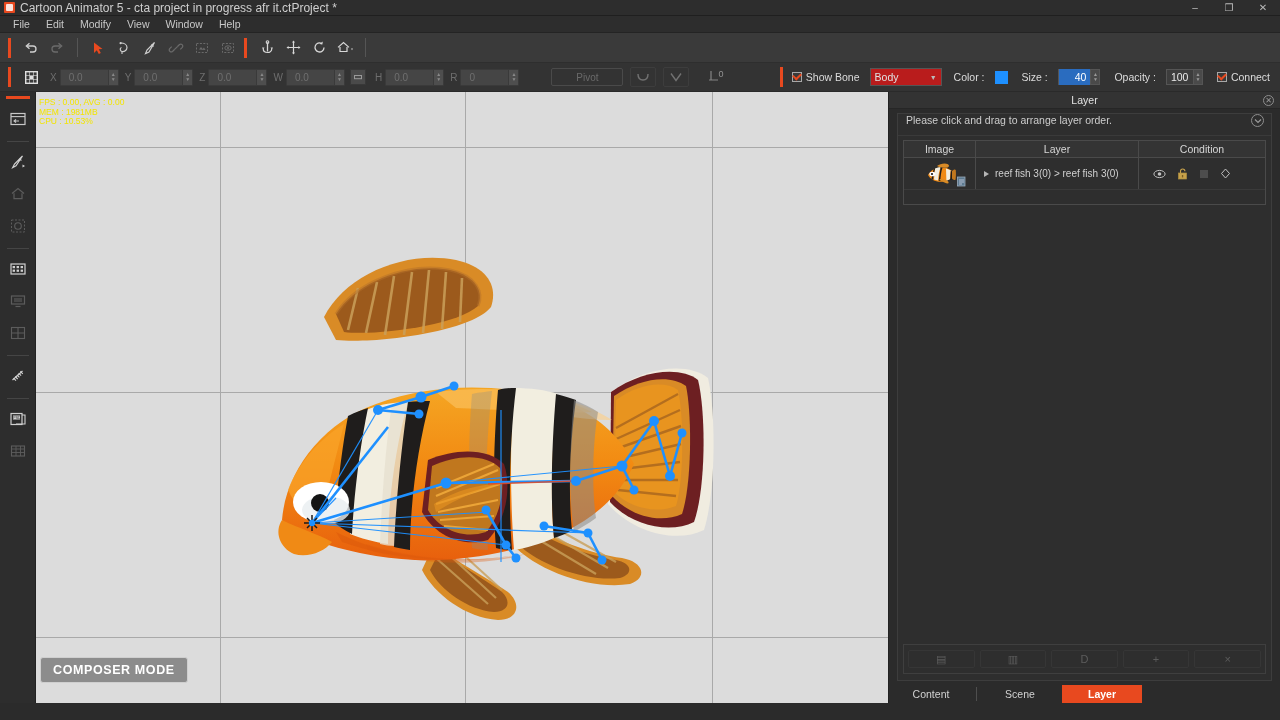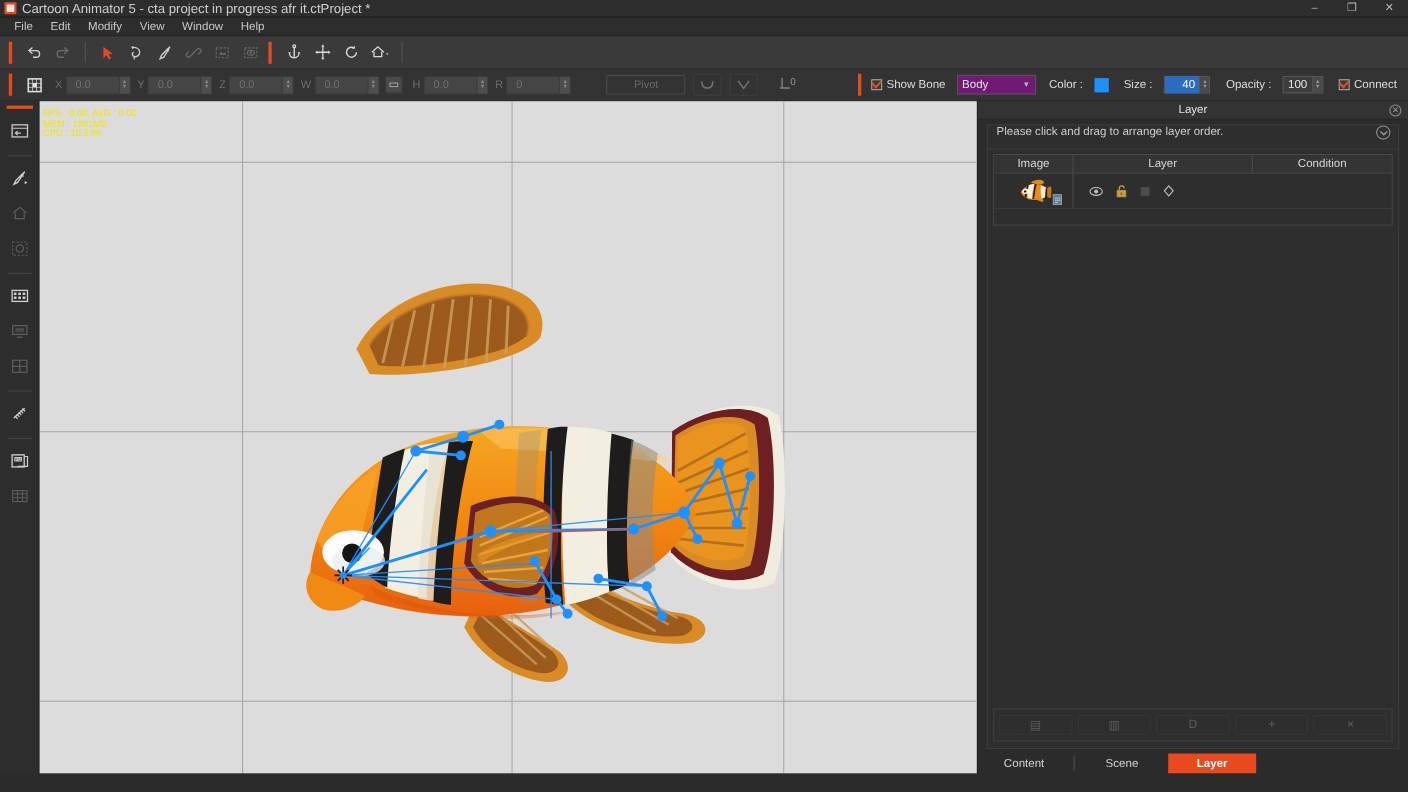--- a/index.html
+++ b/index.html
@@ -94,21 +94,21 @@
   .chk{
     width:10px;height:10px;border:1px solid #a8a8a8;background:#3a3a3a;
     display:flex;align-items:center;justify-content:center;flex:none;margin-right:4px;
   }
   .chk.on:after{
     content:"";width:7px;height:4px;border-left:2px solid #e8491f;
     border-bottom:2px solid #e8491f;transform:rotate(-45deg) translate(1px,-1px);
   }
   .opt-lbl{ font-size:10.5px;color:#dcdcdc;margin-right:10px;white-space:nowrap; }
   .selbox{
-    width:72px;height:18px;background:#701a75;border:1px solid #555;
+    width:72px;height:18px;background:#b91c1c;border:1px solid #555;
     display:flex;align-items:center;padding:0 4px;font-size:10.5px;color:#e0e0e0;
     margin-right:12px;flex:none;
   }
   .selbox .arrow{ margin-left:auto;font-size:7px;color:#bbb; }
   .swatch{ width:13px;height:13px;background:#1e90ff;margin-right:14px;flex:none; }
   .valfld{
     display:flex;align-items:center;height:16px;border:1px solid #555;
     background:#3d3d3d;flex:none;
   }
   .valfld .v{ padding:0 4px;font-size:10.5px;color:#eaeaea;min-width:26px;line-height:16px;}
@@ -693,20 +693,21 @@
           <circle cx="566" cy="468" r="4.5"></circle>
         </g>
 
         <g>
           <path d="M271 426 l10 10 M281 426 l-10 10 M276 423 v16 M268 431 h16" stroke="#1a1a1a" stroke-width="1.5"></path>
           <circle cx="276" cy="431" r="3.2" fill="#1e90ff"></circle>
         </g>
       </g>
     </svg>
 
+    <div id="composer-badge">COMPOSER MODE</div>
   </div>
 
   <div id="rpanel">
     <div id="panel-title">
       <span>Layer</span>
       <div id="panel-close">✕</div>
     </div>
 
     <div id="panel-body">
       <div id="hint-row">
@@ -737,20 +738,24 @@
               <ellipse cx="8.4" cy="12" rx="3" ry="2.3" fill="#fff"></ellipse>
               <circle cx="8" cy="12" r="1.1" fill="#141414"></circle>
               <path d="M13 4 C16 1.6 21 0.8 24 2.2 C25.6 3.4 25.2 4.8 23.6 5.4 C20 6 15.6 5.4 13 4 Z" fill="#d98b26"></path>
               <path d="M28 9 C29.6 7.4 31 7 31.8 8 C32 11 32 15 31.6 17.4 C30.6 18.4 29 18 28 16.6 Z" fill="#c0771e"></path>
               <path d="M15 17 C18 19.6 22 21.4 24 21.6 C25 20.6 24.6 19.4 23 18.4 C20 17.4 17 17 15 17 Z" fill="#d98b26"></path>
             </svg>
             <svg width="11" height="11" viewBox="0 0 11 11" style="position:absolute;right:8px;bottom:2px">
               <rect x="1.5" y="1" width="7.5" height="9" fill="#5c7a90" stroke="#9ab" stroke-width=".8"></rect>
               <path d="M3 4h5M3 6h5M3 8h3" stroke="#dde" stroke-width=".7"></path>
             </svg>
+          </div>
+          <div class="c-lay">
+            <span class="tri"></span>
+            <span class="lay-txt">reef fish 3(0) &gt; reef fish 3(0)</span>
           </div>
           <div class="c-cond">
             <svg width="13" height="10" viewBox="0 0 13 10">
               <ellipse cx="6.5" cy="5" rx="5.6" ry="3.6" stroke="#c2c2c2" stroke-width="1" fill="none"></ellipse>
               <circle cx="6.5" cy="5" r="1.8" fill="#c2c2c2"></circle>
             </svg>
             <svg width="11" height="12" viewBox="0 0 11 12">
               <rect x="1.5" y="5" width="8" height="6" fill="#c7a14b" stroke="#b08f3e" stroke-width=".7"></rect>
               <path d="M3.5 5V3.2a2.2 2.2 0 0 1 4.4 0" stroke="#c7a14b" stroke-width="1.1" fill="none"></path>
               <rect x="4.9" y="7" width="1.3" height="2.4" fill="#7a5f20"></rect>

